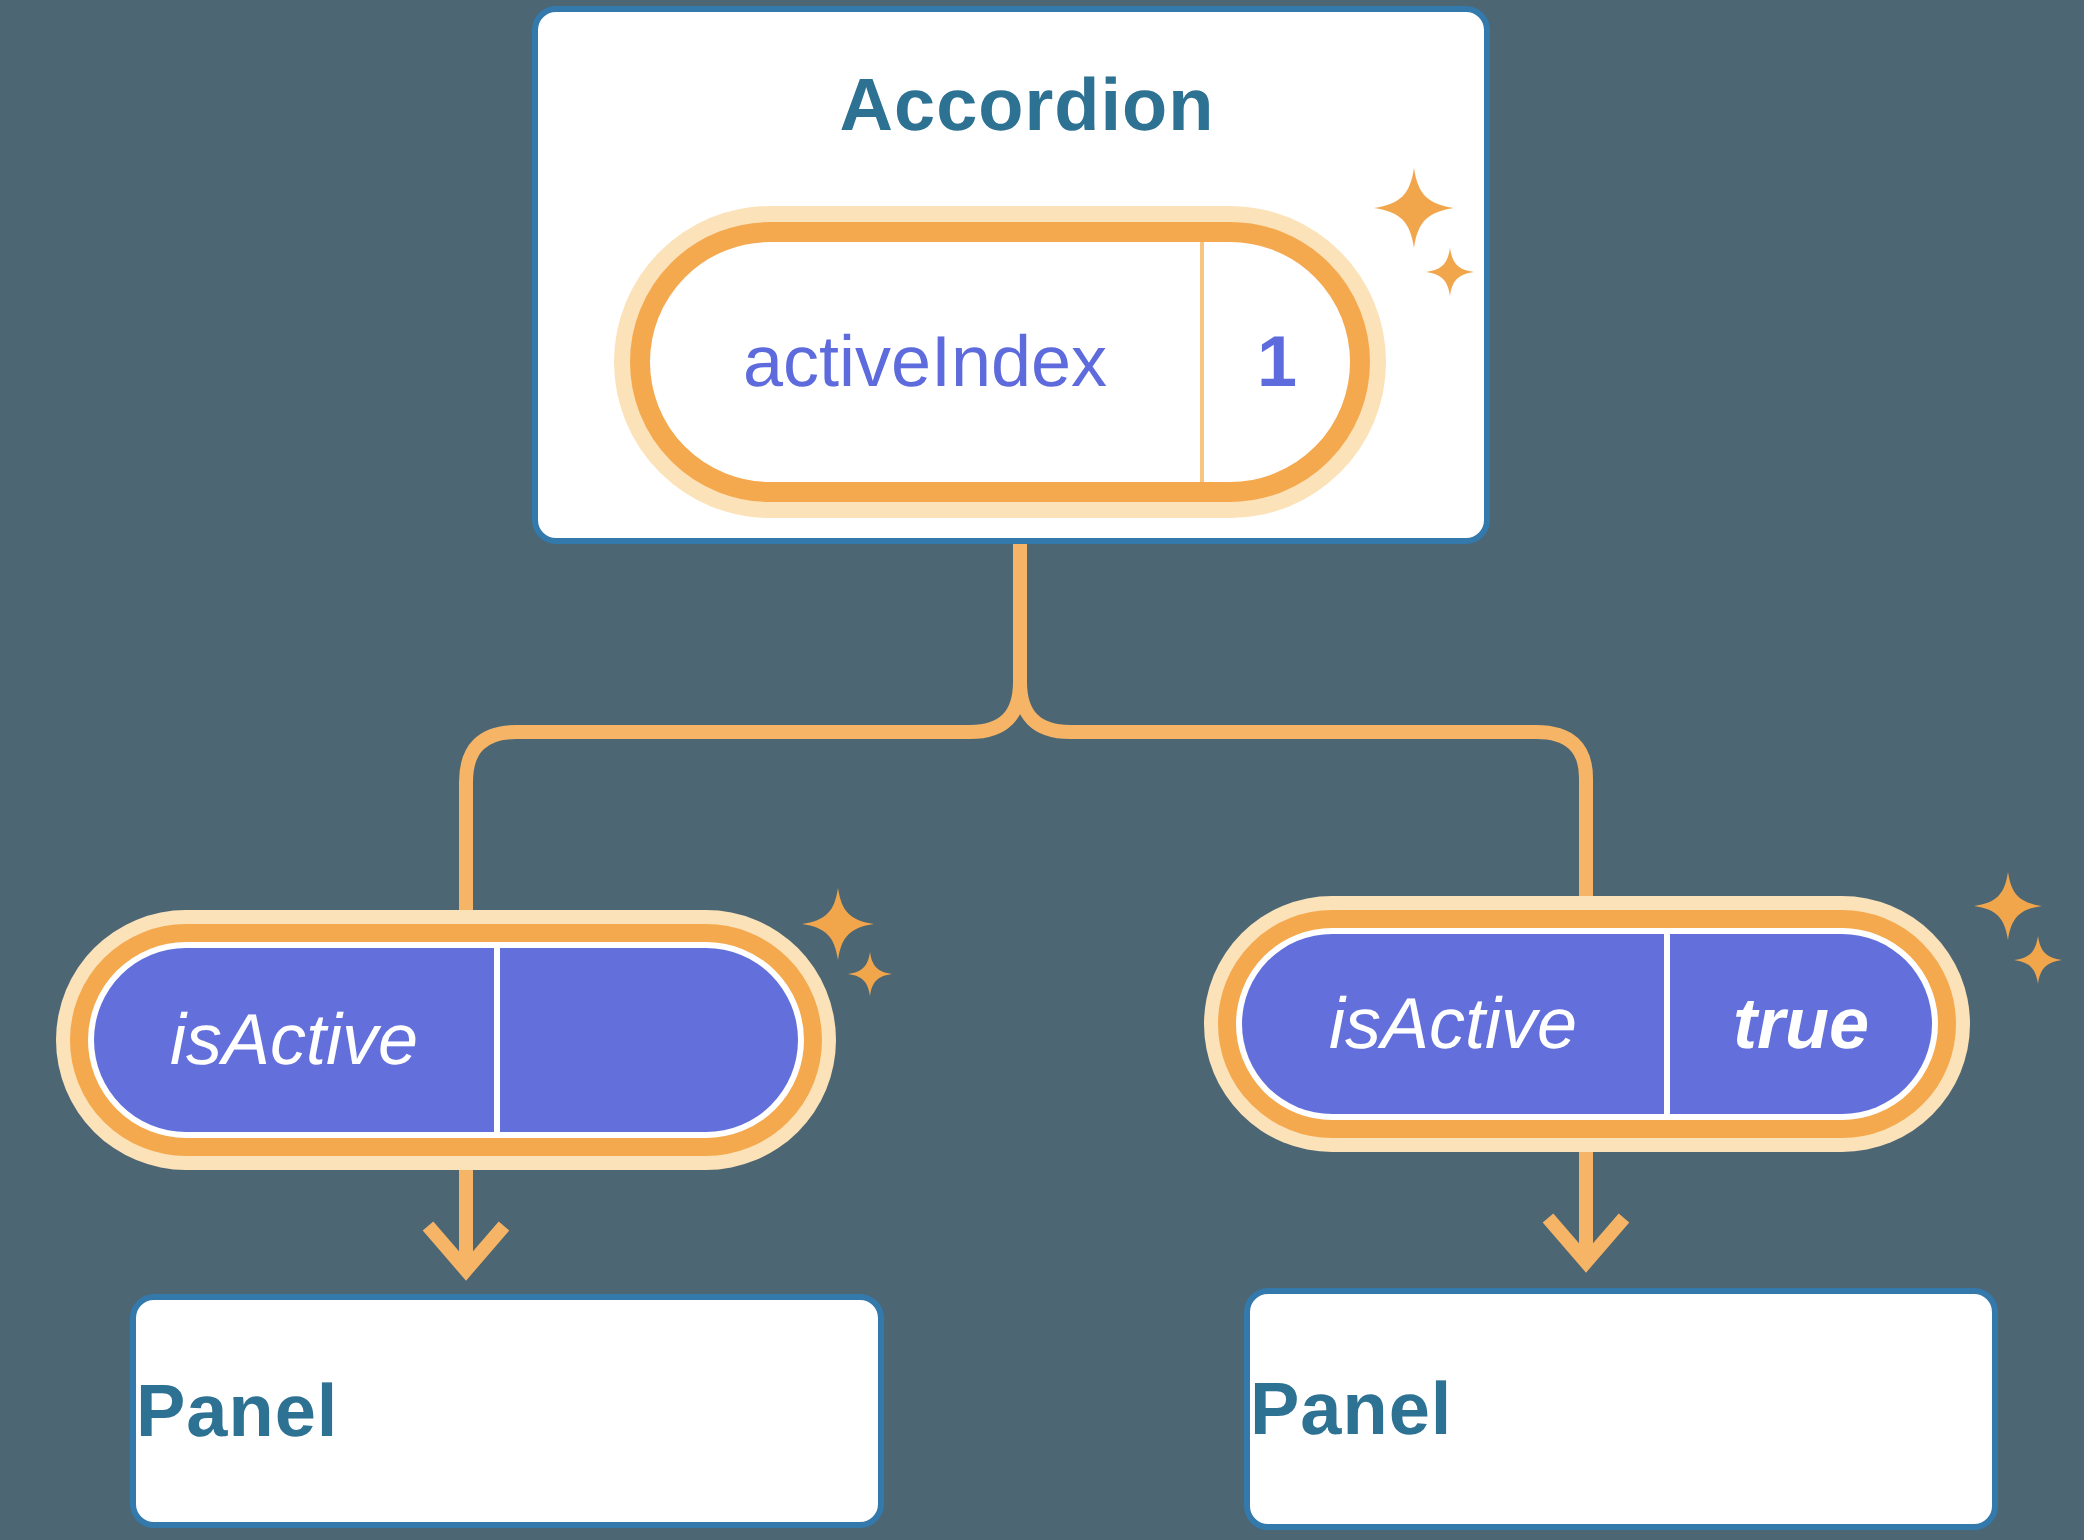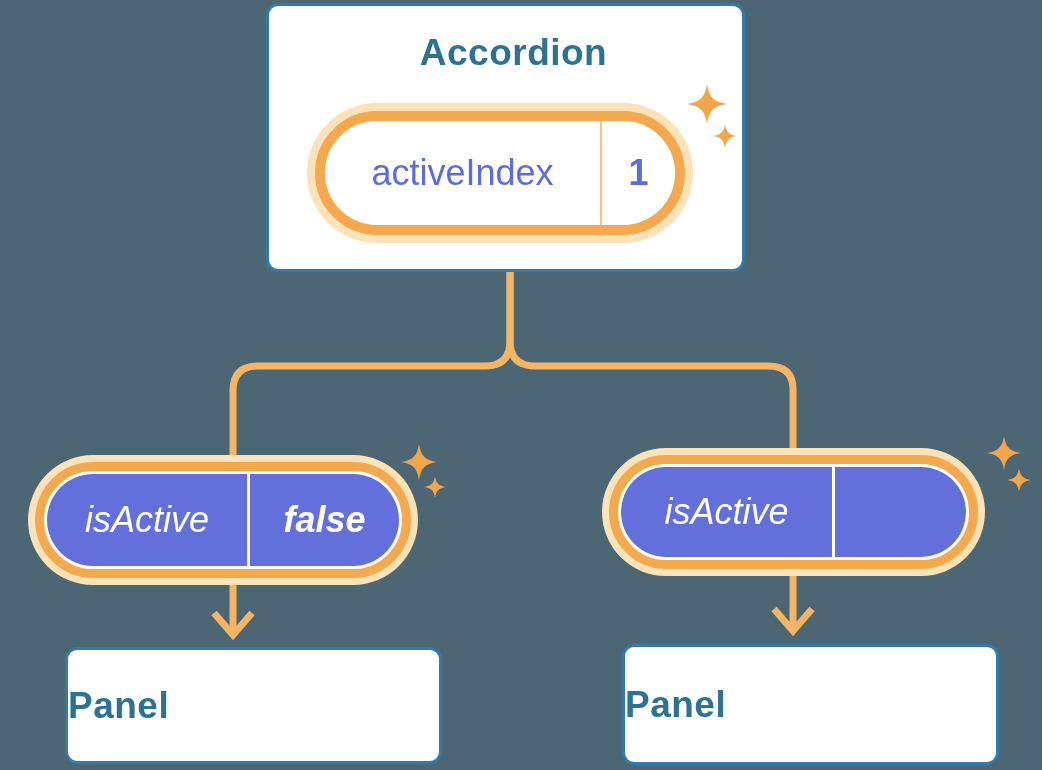--- a/index.html
+++ b/index.html
@@ -36,21 +36,21 @@
     padding:8px; box-sizing:border-box; z-index:3;
   }
   .pill-ring{
     height:100%; box-sizing:border-box; border:10px solid var(--orange-ring);
     background:#fff; border-radius:999px; display:flex;
   }
   .pill-core{flex:1; display:flex; border-radius:999px; overflow:hidden;}
   .cell{display:flex; align-items:center; justify-content:center;}
 
   
-  .pill-accordion{left:307px; top:103px; width:386px; height:140px;}
+  .pill-accordion{left:307px; top:103px; width:386px; height:156px;}
   .pill-accordion .pill-label{width:275px; color:var(--purple-text); font-size:36px; font-weight:500;}
   .pill-accordion .pill-divider{width:2px; background:var(--orange-divider);}
   .pill-accordion .pill-value{flex:1; color:var(--purple-text); font-size:36px; font-weight:700;}
 
   
   .pill.purple{padding:7px;font-style:italic;}
   .pill.purple .pill-ring{border-width:9px; padding:3px;}
   .pill.purple .pill-core{background:var(--pill-purple);}
   .pill.purple .pill-label{color:var(--pill-text-white); font-size:36px; font-weight:500;}
   .pill.purple .pill-divider{width:3px; background:#fff;}
@@ -87,30 +87,30 @@
         <span class="cell pill-value">1</span>
       </div>
     </div>
   </div>
 
   <div class="pill purple pill-left">
     <div class="pill-ring">
       <div class="pill-core">
         <span class="cell pill-label">isActive</span>
         <span class="pill-divider"></span>
-        <span class="cell pill-value">false</span>
       </div>
     </div>
   </div>
 
   <div class="pill purple pill-right">
     <div class="pill-ring">
       <div class="pill-core">
         <span class="cell pill-label">isActive</span>
         <span class="pill-divider"></span>
+        <span class="cell pill-value">true</span>
       </div>
     </div>
   </div>
 
   <div class="card panel panel-left">
     <p class="panel-title">Panel</p>
   </div>
   <div class="card panel panel-right">
     <p class="panel-title">Panel</p>
   </div>

